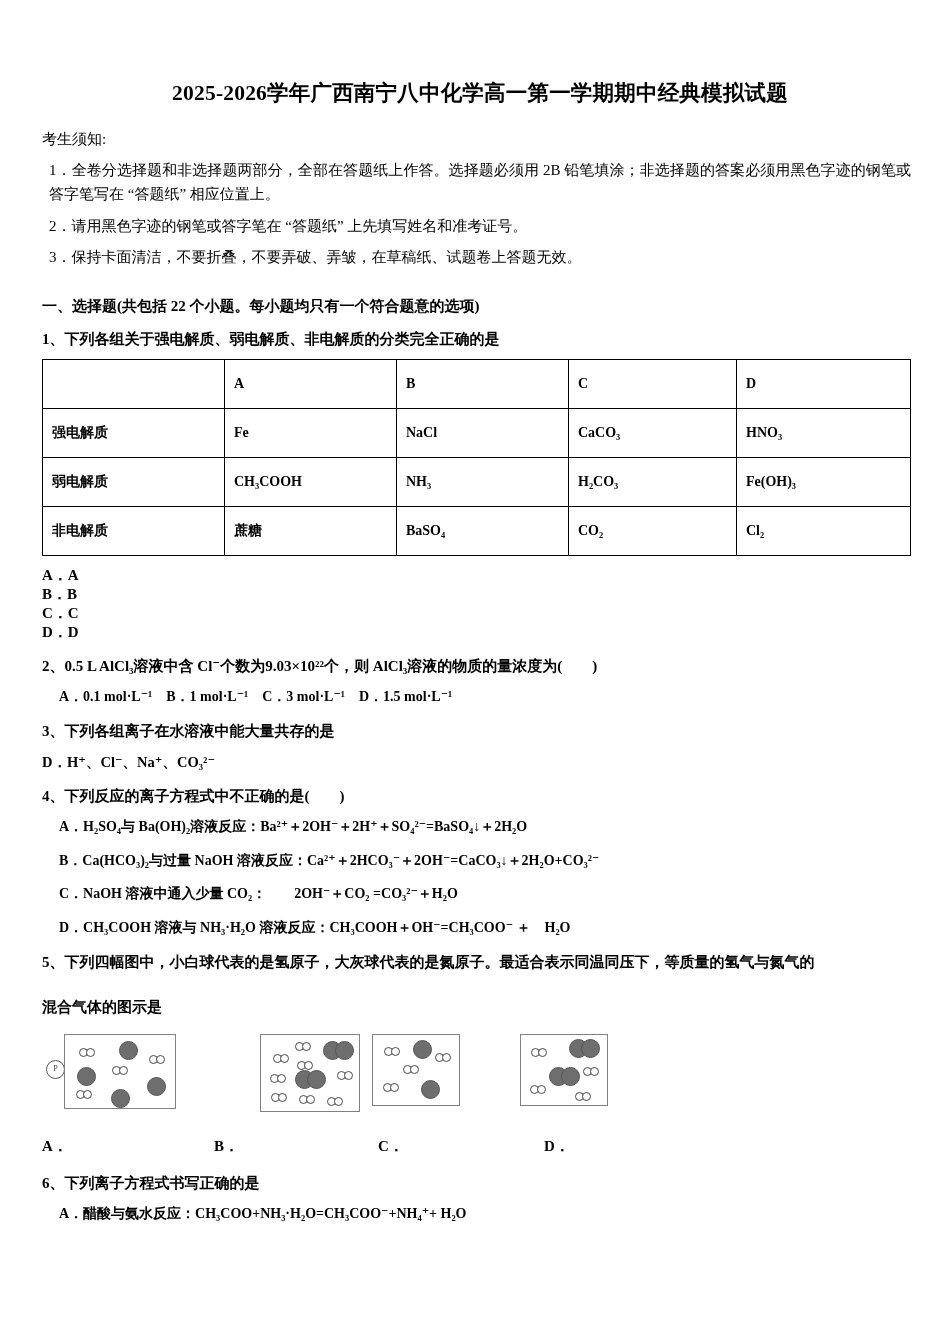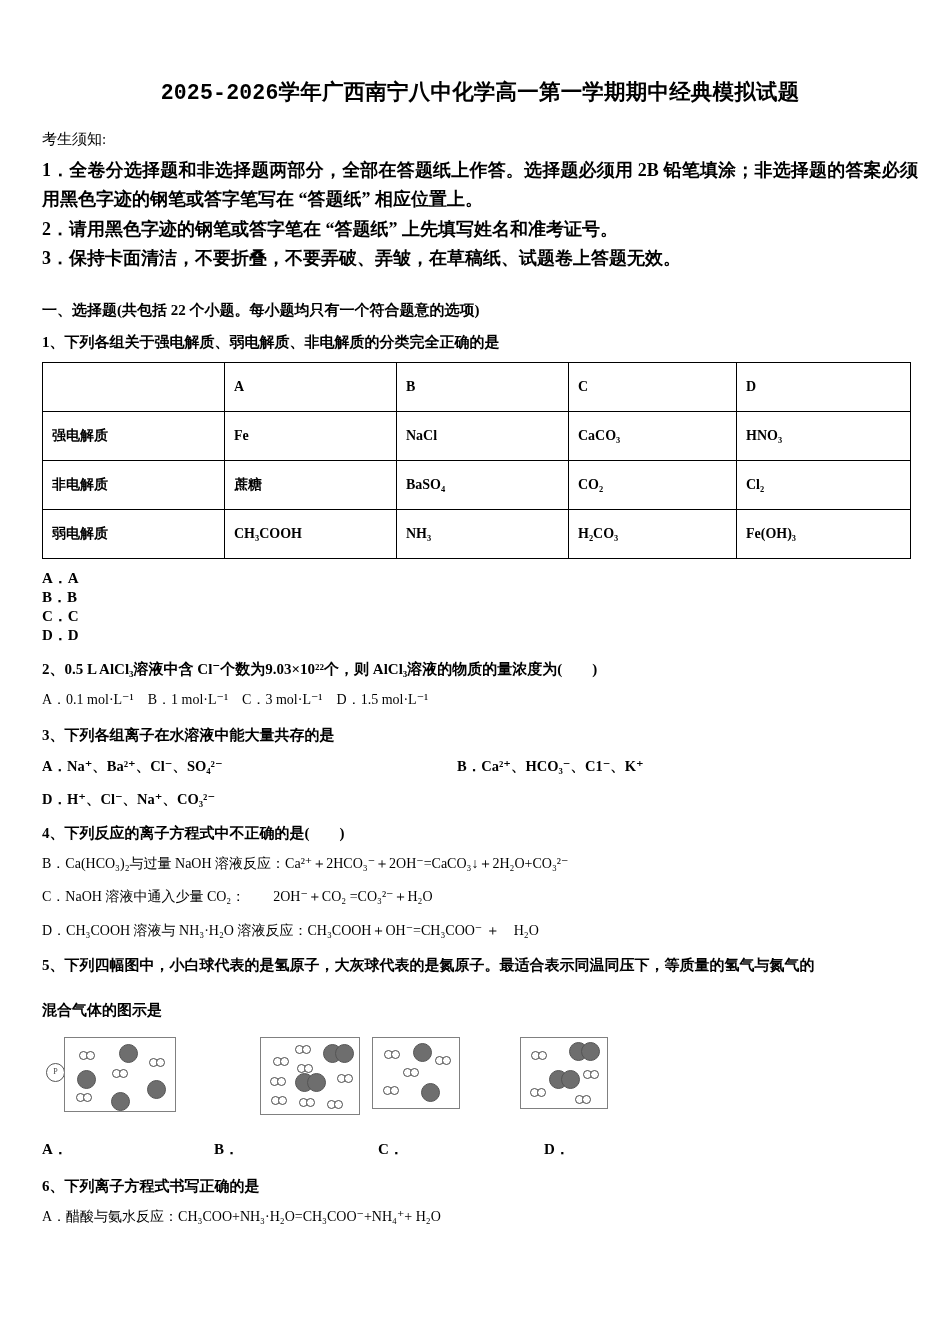--- a/index.html
+++ b/index.html
@@ -24,41 +24,40 @@
   }
   .content {
     position: absolute;
     left: 42px;
     top: 80px;
     width: 876px;
   }
 
   
   .doc-title {
-    font-family: Liberation Mono, monospace;
+    font-family: Liberation Serif, serif;
     font-size: 21.5px;
     font-weight: bold;
     text-align: center;
     letter-spacing: 0.2px;
     margin: 0 0 20px 0;
     line-height: 1.3;
   }
 
   
   .notice-head {
     font-size: 15px;
     margin: 16px 0 5px 0;
     line-height: 1.55;
   }
   .notice-line {
-    font-size: 18px;
+    font-size: 15px;
     line-height: 1.62;
-    margin: 0;
+    margin: 7px;
     text-align: justify;
-    font-weight: bold;
   }
   .notice-block { margin-bottom: 26px; }
 
   
   .section-heading {
     font-size: 15px;
     font-weight: bold;
     margin: 0 0 9px 0;
     line-height: 1.5;
   }
@@ -74,23 +73,23 @@
     font-weight: bold;
     line-height: 1.6;
     margin: 0 0 10px 0;
     display: flex;
   }
   .opt-row .opt {
     white-space: nowrap;
   }
   .opt-line {
     font-size: 14px;
-    font-weight: normal;
+    font-weight: bold;
     line-height: 1.6;
-    margin: 0 0 11px 0;
+    margin: 0 0 11px 17px;
   }
 
   
   table.cls-table {
     border-collapse: collapse;
     width: 868px;
     margin: 4px 0 6px 0;
     table-layout: fixed;
   }
   table.cls-table td {
@@ -216,56 +215,53 @@
           <td>D</td>
         </tr>
         <tr>
           <td class="rowhead">强电解质</td>
           <td>Fe</td>
           <td>NaCl</td>
           <td>CaCO₃</td>
           <td>HNO₃</td>
         </tr>
         <tr>
+          <td class="rowhead">弱电解质</td>
+          <td>CH₃COOH</td>
+          <td>NH₃</td>
+          <td>H₂CO₃</td>
+          <td>Fe(OH)₃</td>
+        </tr>
+        <tr>
           <td class="rowhead">非电解质</td>
           <td>蔗糖</td>
           <td>BaSO₄</td>
           <td>CO₂</td>
           <td>Cl₂</td>
         </tr>
-        <tr>
-          <td class="rowhead">弱电解质</td>
-          <td>CH₃COOH</td>
-          <td>NH₃</td>
-          <td>H₂CO₃</td>
-          <td>Fe(OH)₃</td>
-        </tr>
       </tbody>
     </table>
 
     <div class="abcd-row">
       <span>A．A</span>
       <span>B．B</span>
       <span>C．C</span>
       <span>D．D</span>
     </div>
 
     <p class="q-stem">2、0.5 L AlCl₃溶液中含 Cl⁻个数为9.03×10²²个，则 AlCl₃溶液的物质的量浓度为(　　)</p>
     <p class="opt-line">A．0.1 mol·L⁻¹　B．1 mol·L⁻¹　C．3 mol·L⁻¹　D．1.5 mol·L⁻¹</p>
 
     <p class="q-stem">3、下列各组离子在水溶液中能大量共存的是</p>
     <div class="opt-row">
-      <span class="opt" style="width:415px">A．Na⁺、Ba²⁺、Cl⁻、SO₄²⁻</span>
-      <span class="opt">B．Ca²⁺、HCO₃⁻、C1⁻、K⁺</span>
-    </div>
-    <div class="opt-row">
       <span class="opt">D．H⁺、Cl⁻、Na⁺、CO₃²⁻</span>
     </div>
 
     <p class="q-stem">4、下列反应的离子方程式中不正确的是(　　)</p>
+    <p class="opt-line">A．H₂SO₄与 Ba(OH)₂溶液反应：Ba²⁺＋2OH⁻＋2H⁺＋SO₄²⁻=BaSO₄↓＋2H₂O</p>
     <p class="opt-line">B．Ca(HCO₃)₂与过量 NaOH 溶液反应：Ca²⁺＋2HCO₃⁻＋2OH⁻=CaCO₃↓＋2H₂O+CO₃²⁻</p>
     <p class="opt-line">C．NaOH 溶液中通入少量 CO₂：　　2OH⁻＋CO₂ =CO₃²⁻＋H₂O</p>
     <p class="opt-line">D．CH₃COOH 溶液与 NH₃·H₂O 溶液反应：CH₃COOH＋OH⁻=CH₃COO⁻ ＋　H₂O</p>
 
     <p class="q-stem" style="margin-bottom:21px">5、下列四幅图中，小白球代表的是氢原子，大灰球代表的是氮原子。最适合表示同温同压下，等质量的氢气与氮气的</p>
     <p class="q-stem">混合气体的图示是</p>
 
     <div class="fig-row">
 
       <div class="marker-circle" style="left:4px; top:31px;">P</div>

